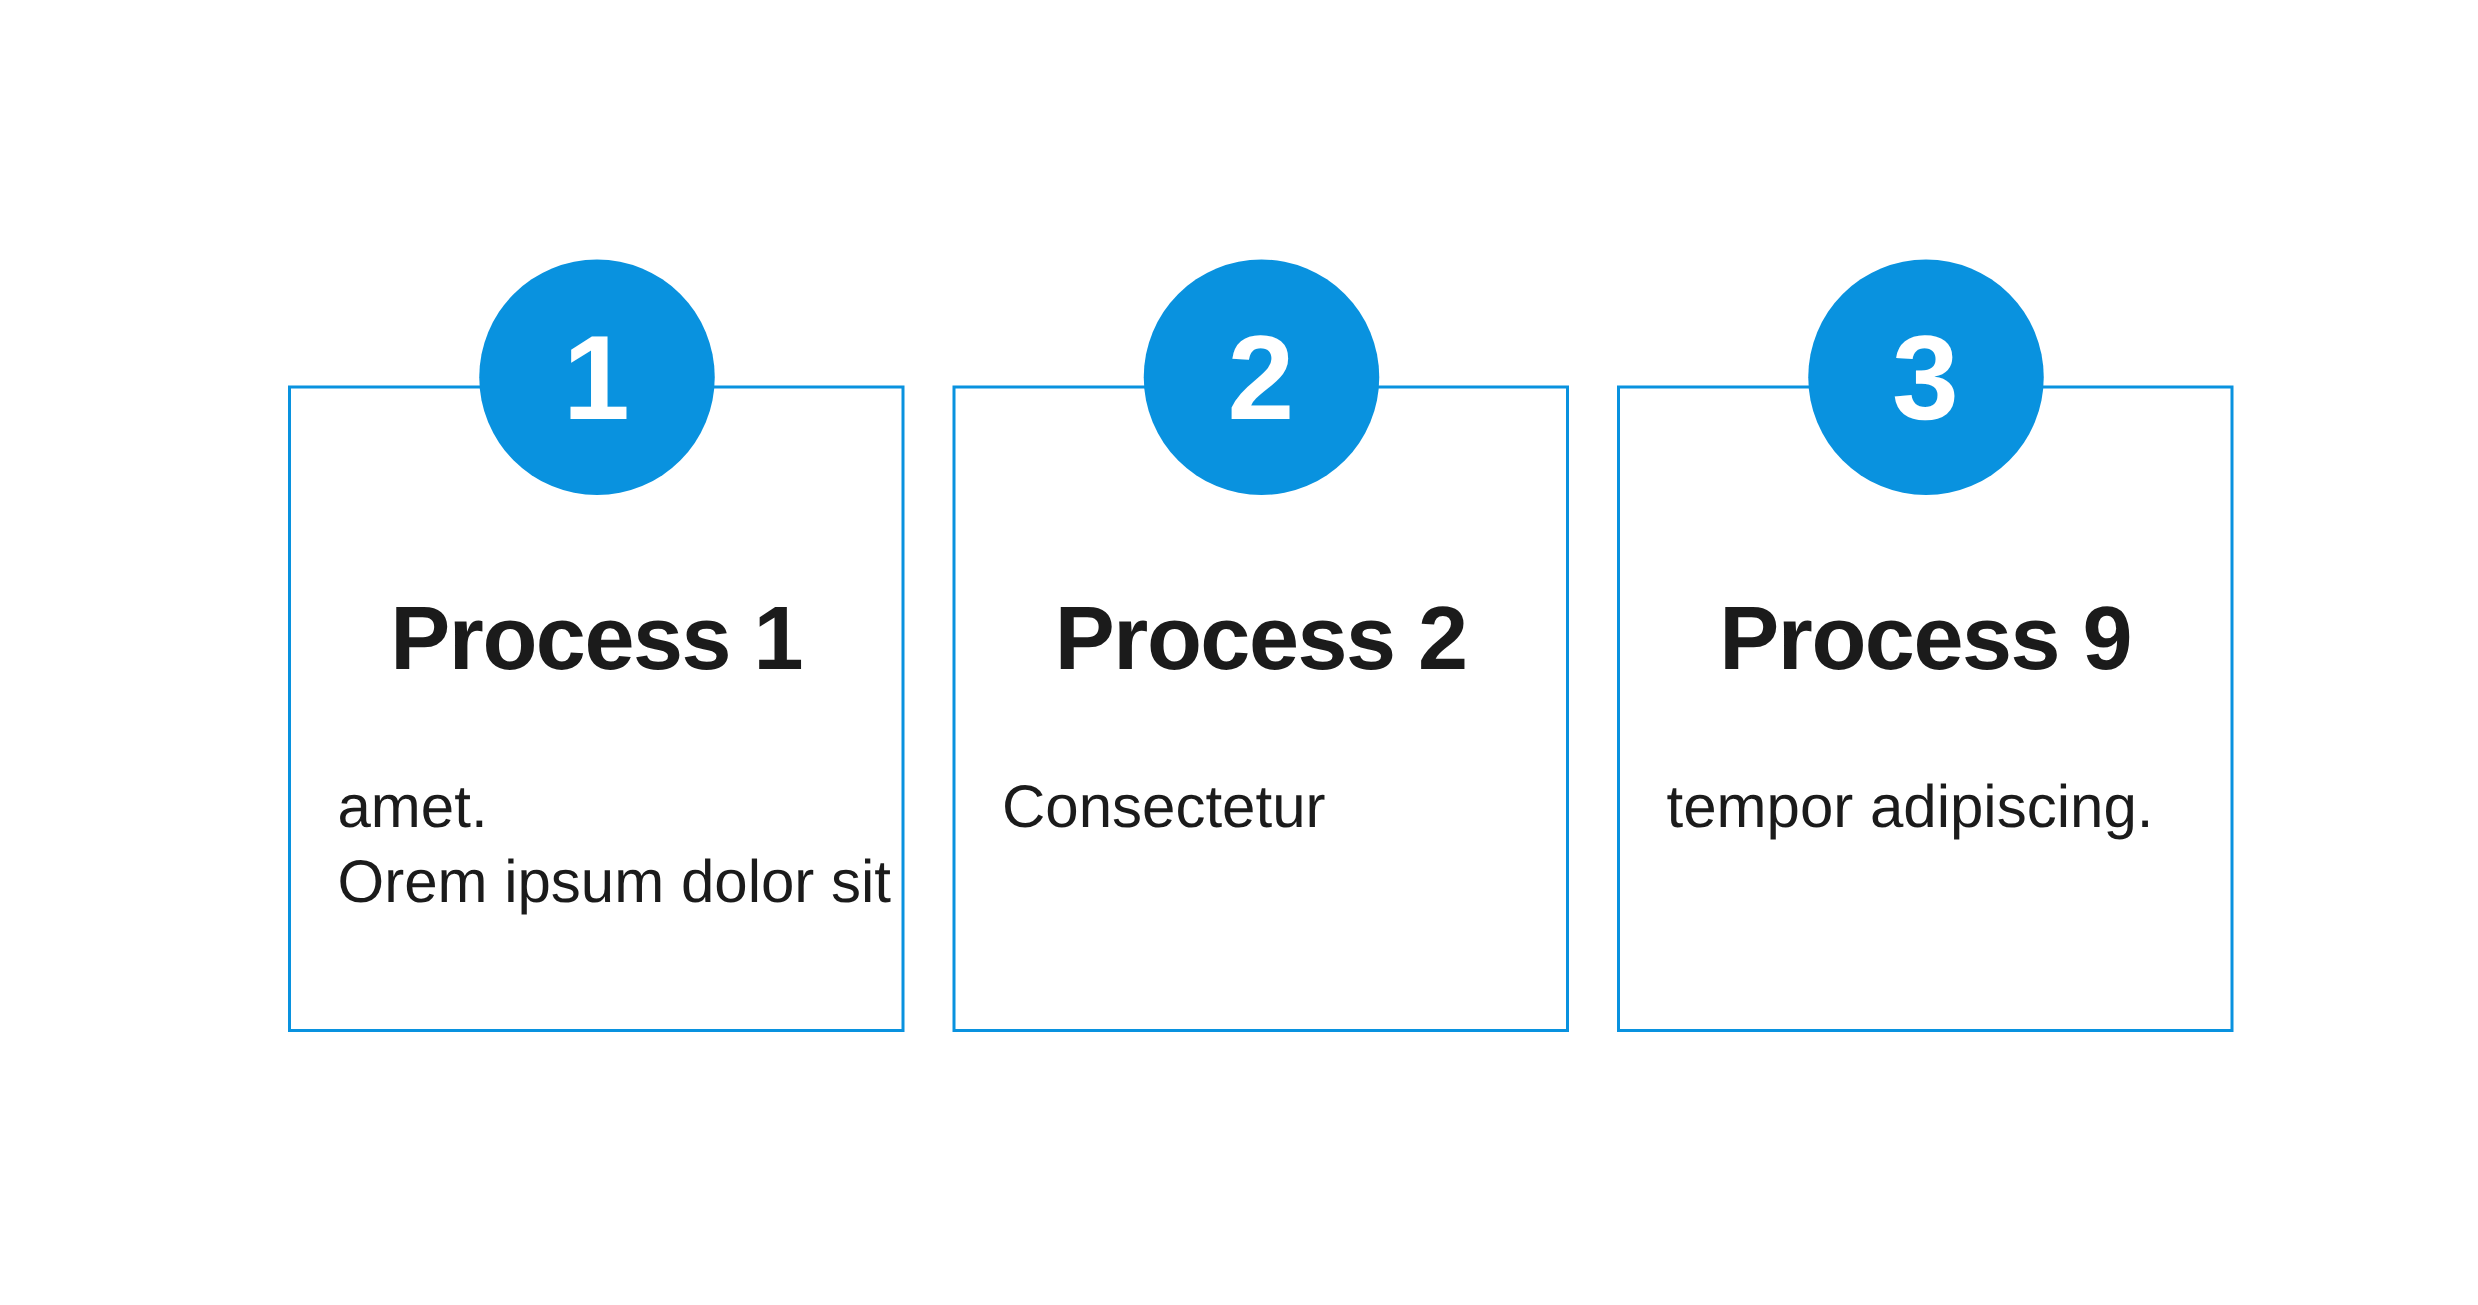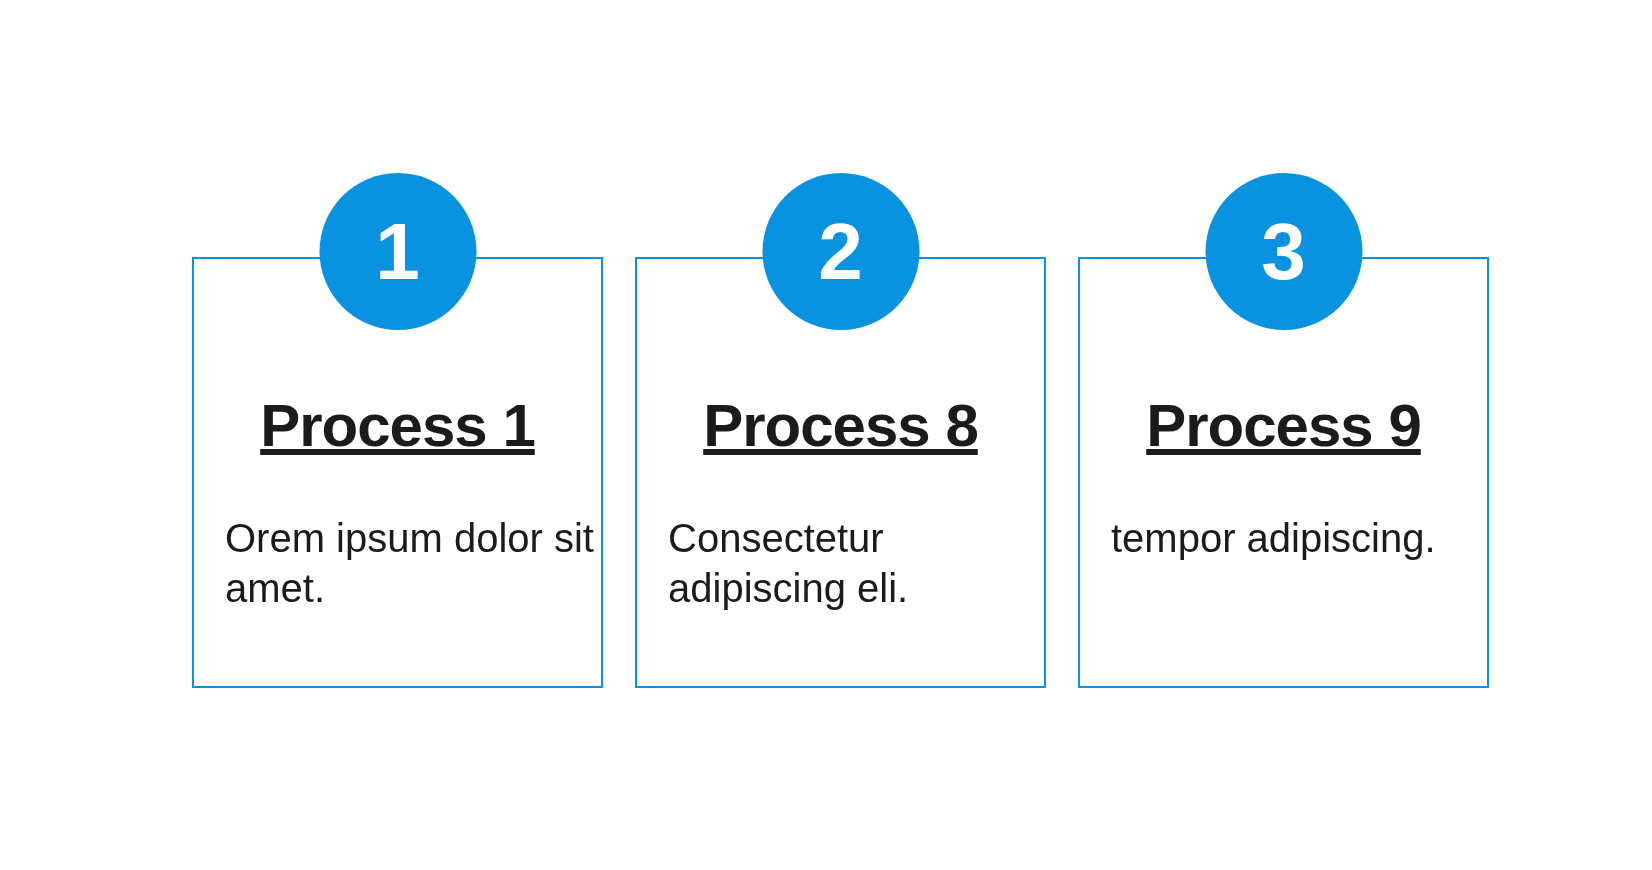--- a/index.html
+++ b/index.html
@@ -51,21 +51,20 @@
     line-height: 1;
   }
   .title {
     margin: 0;
     font-size: 60px;
     line-height: 60px;
     font-weight: 700;
     letter-spacing: -1px;
     text-align: center;
     color: var(--text, #1b1b1b);
-    text-decoration: underline;
   }
   .desc {
     margin: 57px 0 0 0;
     font-size: 40px;
     line-height: 50px;
     font-weight: 400;
     color: var(--text, #1b1b1b);
   }
   .desc .line {
     display: block;
@@ -77,33 +76,32 @@
 
 <div class="viewport">
   <div class="stage">
 
     <div class="card">
       <div class="badge">
         <span>1</span>
       </div>
       <h2 class="title">Process 1</h2>
       <p class="desc">
+        <span class="line">amet.</span>
         <span class="line">Orem ipsum dolor sit</span>
-        <span class="line">amet.</span>
       </p>
     </div>
 
     <div class="card">
       <div class="badge">
         <span>2</span>
       </div>
-      <h2 class="title">Process 8</h2>
+      <h2 class="title">Process 2</h2>
       <p class="desc">
         <span class="line">Consectetur</span>
-        <span class="line">adipiscing eli.</span>
       </p>
     </div>
 
     <div class="card">
       <div class="badge">
         <span>3</span>
       </div>
       <h2 class="title">Process 9</h2>
       <p class="desc">
         <span class="line">tempor adipiscing.</span>

